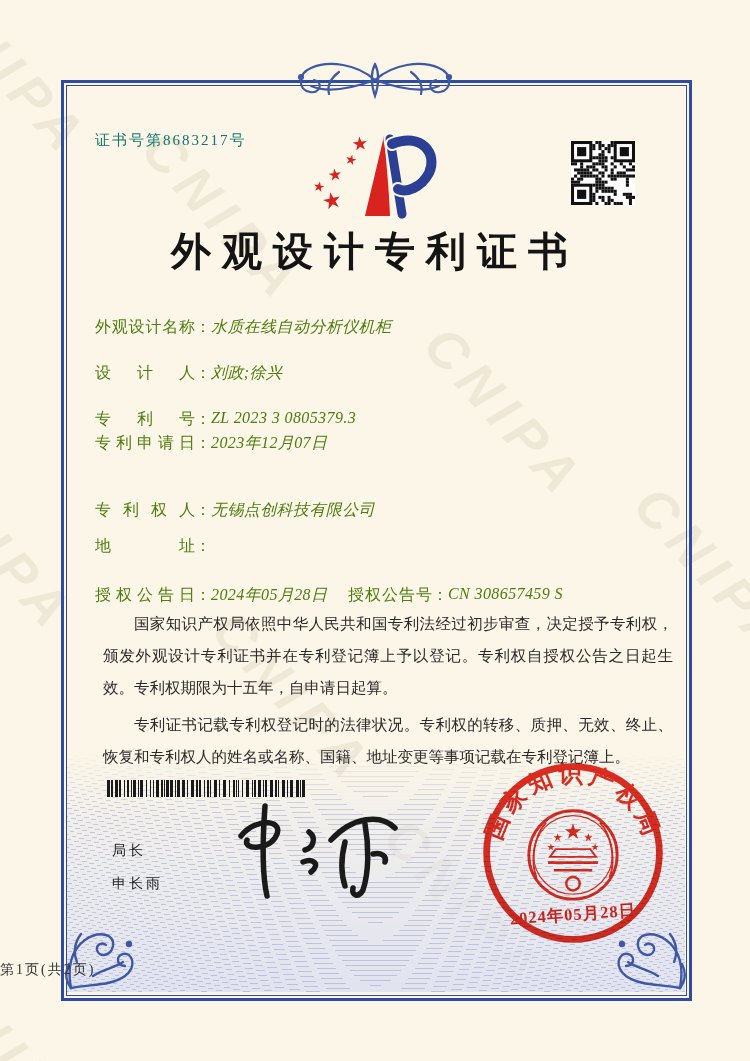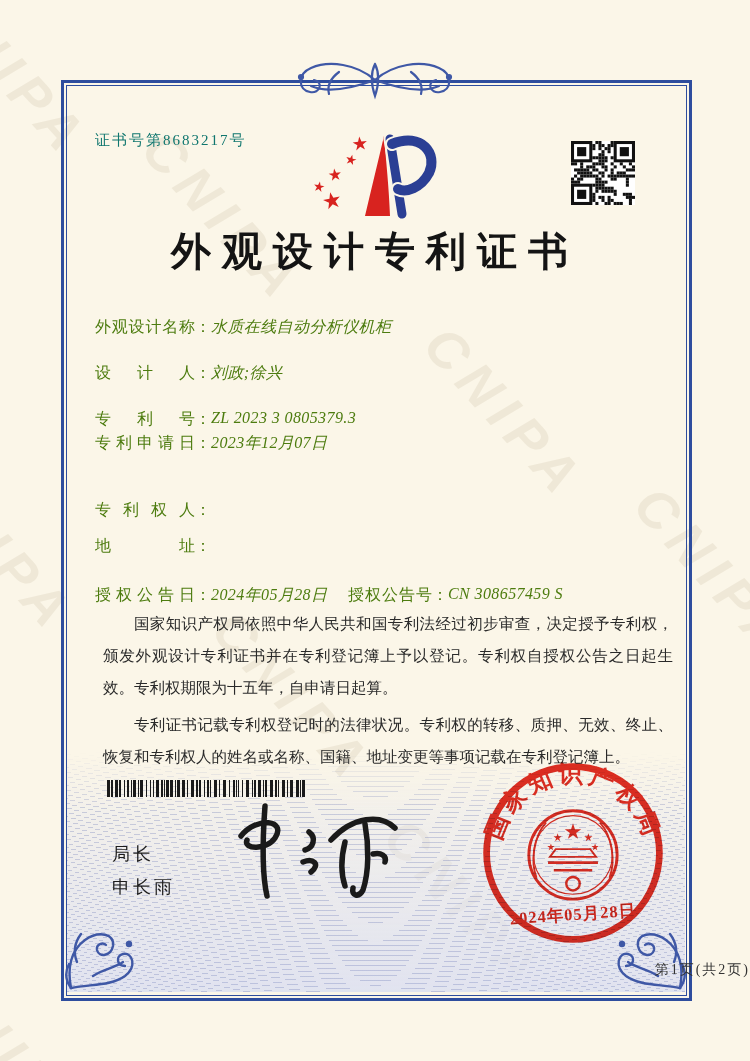--- a/index.html
+++ b/index.html
@@ -31,28 +31,28 @@
   .row{position:absolute;left:95px;display:flex;z-index:3;font-size:16px;color:#4d7c0f;}
   .row .lbl{width:100px;text-align:justify;text-align-last:justify;letter-spacing:0;}
   .row .col{width:16px;}
   .row .val{letter-spacing:.4px;font-style:italic;}
   .row .val.wrap{width:452px;line-height:23px;}
   .paras{position:absolute;left:95px;top:608px;width:570px;z-index:3;margin-left:8px;}
   .paras p{margin:0 0 5px 0;text-indent:2em;font-size:15.5px;line-height:2.06;
            text-align:justify;color:#2a2a2a;}
   .barcode{position:absolute;left:107px;top:780px;width:200px;height:17px;z-index:3;}
   .signer{position:absolute;left:112px;z-index:3;font-family:"Liberation Sans",sans-serif;
-          font-size:18px;letter-spacing:3px;color:#1c1c1c;}
+          font-size:14px;letter-spacing:3px;color:#1c1c1c;}
   .signature{position:absolute;left:213px;top:798px;width:190px;height:105px;z-index:3;}
   .seal{position:absolute;left:477px;top:757px;width:192px;height:192px;z-index:4;
         mix-blend-mode:multiply;opacity:.97;}
   .seal svg{width:100%;height:100%;display:block;}
   .seal-date{position:absolute;left:0;right:0;top:147px;text-align:center;color:#dc2318;
              font-weight:700;font-size:16.5px;letter-spacing:1px;transform:rotate(-4deg);}
-  .pageinfo{position:absolute;left:0;top:961px;width:750px;text-align:right;z-index:3;
+  .pageinfo{position:absolute;left:0;top:961px;width:750px;text-align:left;z-index:3;
             font-size:14px;letter-spacing:2px;color:#333;}
   .note{position:absolute;left:276px;top:1006px;width:200px;height:42px;z-index:3;
         background:#fffef6;display:flex;align-items:center;justify-content:center;
         font-size:16.5px;letter-spacing:2px;color:#222;}
 </style>
 </head>
 <body>
 
 <div id="page">
 
@@ -303,20 +303,21 @@
       <span class="val">ZL 2023 3 0805379.3</span>
   </div>
   <div class="row" style="top:433px">
     <span class="lbl">专利申请日</span>
       <span class="col">：</span>
       <span class="val">2023年12月07日</span>
   </div>
   <div class="row" style="top:500px">
     <span class="lbl">专利权人</span>
       <span class="col">：</span>
+      <span class="val">无锡点创科技有限公司</span>
   </div>
   <div class="row" style="top:536px">
     <span class="lbl">地址</span>
       <span class="col">：</span>
   </div>
   <div class="row" style="top:585px">
     <span class="lbl">授权公告日</span>
       <span class="col">：</span>
       <span class="val">2024年05月28日</span>
   </div>

